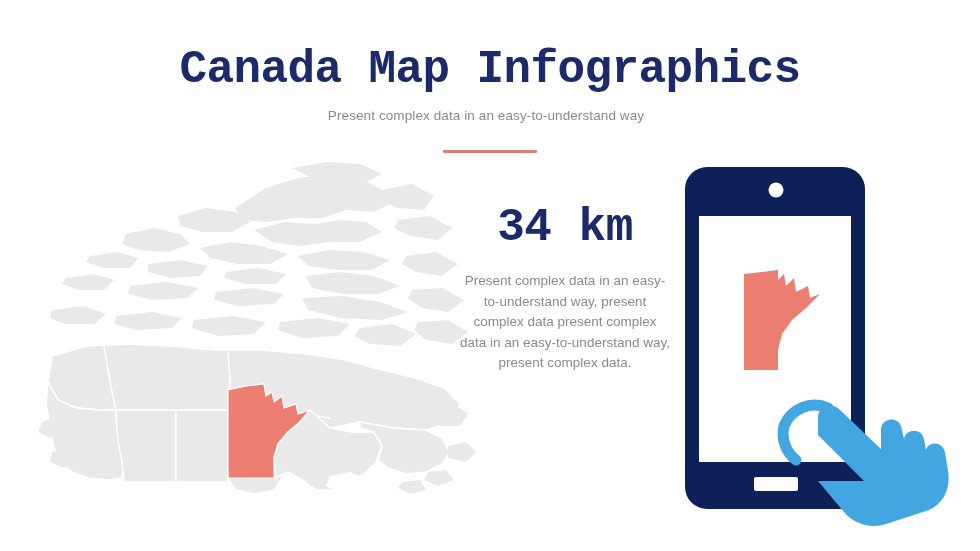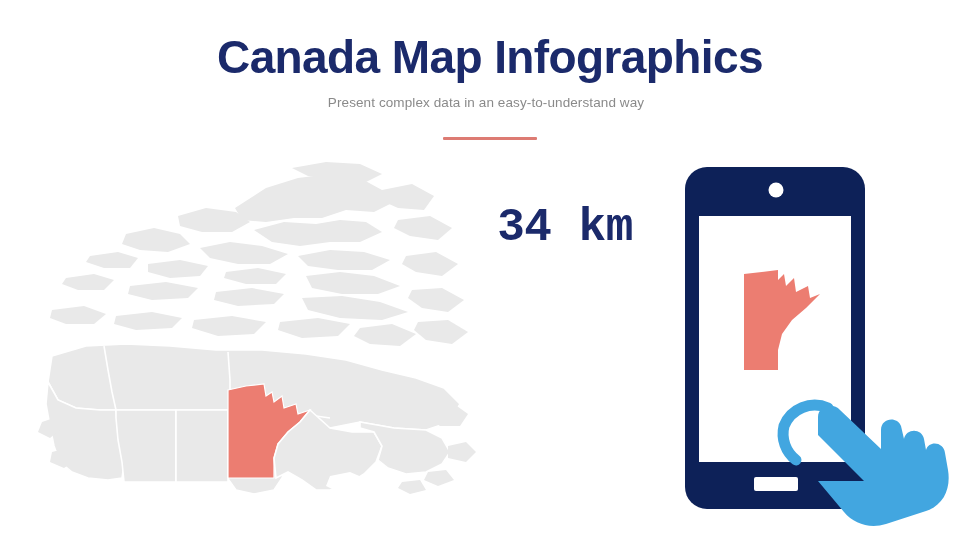--- a/index.html
+++ b/index.html
@@ -25,27 +25,27 @@
 
   
   #header {
     position: absolute;
     left: 0;
     top: 34px;
     width: 980px;
     text-align: center;
   }
   #title {
-    font-family: Liberation Sans, sans-serif;
+    font-family: Liberation Mono, monospace;
     font-size: 46px;
     font-weight: bold;
     color: #1b2a6b;
     letter-spacing: -0.6px;
     line-height: 1.04;
-    margin: 0;
+    margin: 13px;
     white-space: nowrap;
   }
   #subtitle {
     font-family: "Liberation Sans", sans-serif;
     font-size: 13.5px;
     font-weight: normal;
     color: #8a8a8a;
     letter-spacing: 0.1px;
     margin: 13px 8px 0 0;
     white-space: nowrap;
@@ -196,20 +196,21 @@
 
       <g fill="#e9e9e9">
         <path d="M12 262 L24 258 L30 270 L20 278 L8 272 Z"></path>
         <path d="M22 292 L38 288 L46 300 L34 308 L20 302 Z"></path>
       </g>
     </svg>
   </div>
 
   <div id="stat-block">
     <div id="stat-value">34 km</div>
+    <p id="stat-desc">Present complex data in an easy-to-understand way, present complex data present complex data in an easy-to-understand way, present complex data.</p>
   </div>
 
   <div id="phone-panel">
     <svg id="phone-svg" width="300" height="370" viewBox="0 0 300 370">
 
       <rect x="17" y="9" width="180" height="342" rx="22" ry="22" fill="#0d2158"></rect>
 
       <circle cx="108" cy="32" r="7.5" fill="#ffffff"></circle>
 
       <rect x="31" y="58" width="152" height="246" fill="#ffffff"></rect>

